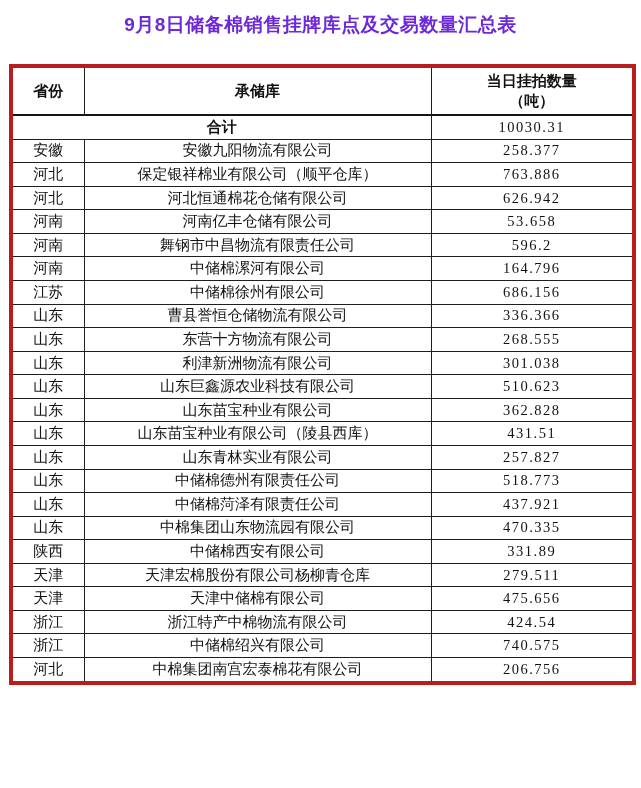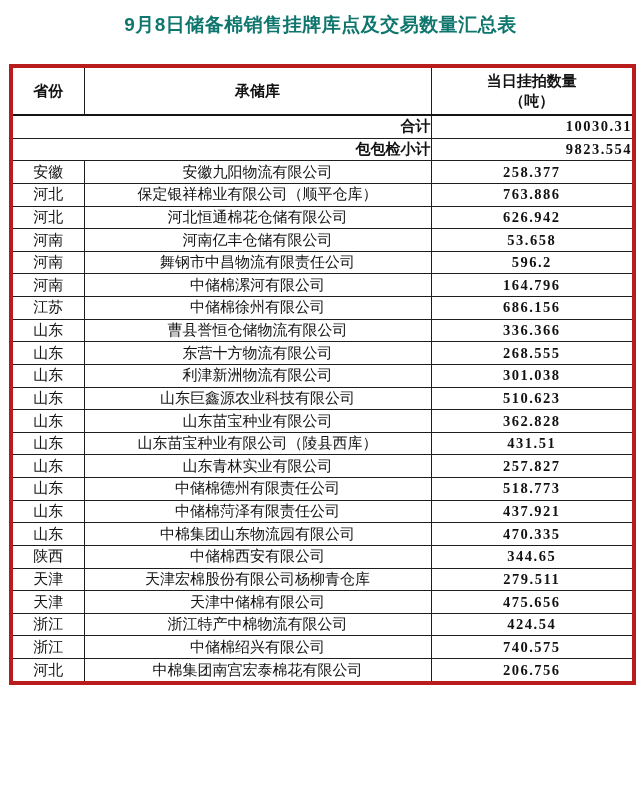--- a/index.html
+++ b/index.html
@@ -3,45 +3,45 @@
 <meta charset="utf-8">
 <style>
   html,body{margin:0;padding:0;}
   body{
     width:641px;height:788px;overflow:hidden;background:#ffffff;
     font-family:"Liberation Sans","DejaVu Sans",sans-serif;color:#111;
   }
   .page{position:relative;width:641px;height:788px;background:#fff;}
   .doc-title{
     position:absolute;top:12px;left:0;width:100%;
-    text-align:center;font-size:19px;font-weight:700;color:#0f766e;
+    text-align:center;font-size:19px;font-weight:700;color:#6d28d9;
     letter-spacing:0.5px;
   }
   table.summary-table{
     position:absolute;left:9px;top:64px;width:623px;height:621px;
     border-collapse:collapse;table-layout:fixed;
     border:4px solid #b91c1c;
   }
   th,td{
     border:1.5px solid #1e1e1e;
     text-align:center;vertical-align:middle;
     padding:0;font-size:15px;color:#121212;
     overflow:hidden;white-space:nowrap;
   }
   thead tr{height:49px;}
   thead th{
     font-weight:700;font-size:15px;line-height:20px;
     border-bottom:2.5px solid #141414;
   }
   td.qty{
     font-family:"Liberation Serif","DejaVu Serif",serif;
-    font-size:14.5px;letter-spacing:1.5px;font-weight:bold;
+    font-size:14.5px;letter-spacing:1.5px;
   }
-  tr.summary td{font-weight:700;text-align:right;}
-  tr.summary td.qty{font-weight:700;}
+  tr.summary td{font-weight:700;}
+  tr.summary td.qty{font-weight:400;}
   tr.thick-top td{border-top:2.5px solid #141414;}
 </style>
 </head>
 <body>
 
 <div class="page">
   <div class="doc-title">9月8日储备棉销售挂牌库点及交易数量汇总表</div>
 
   <table class="summary-table">
     <colgroup>
@@ -56,24 +56,20 @@
         <th>
           <div>当日挂拍数量</div>
           <div>（吨）</div>
         </th>
       </tr>
     </thead>
     <tbody>
         <tr class="summary">
           <td colspan="2">合计</td>
           <td class="qty">10030.31</td>
-        </tr>
-        <tr class="summary">
-          <td colspan="2">包包检小计</td>
-          <td class="qty">9823.554</td>
         </tr>
         <tr>
           <td>安徽</td>
           <td>安徽九阳物流有限公司</td>
           <td class="qty">258.377</td>
         </tr>
         <tr>
           <td>河北</td>
           <td>保定银祥棉业有限公司（顺平仓库）</td>
           <td class="qty">763.886</td>
@@ -149,21 +145,21 @@
           <td class="qty">437.921</td>
         </tr>
         <tr>
           <td>山东</td>
           <td>中棉集团山东物流园有限公司</td>
           <td class="qty">470.335</td>
         </tr>
         <tr>
           <td>陕西</td>
           <td>中储棉西安有限公司</td>
-          <td class="qty">344.65</td>
+          <td class="qty">331.89</td>
         </tr>
         <tr>
           <td>天津</td>
           <td>天津宏棉股份有限公司杨柳青仓库</td>
           <td class="qty">279.511</td>
         </tr>
         <tr>
           <td>天津</td>
           <td>天津中储棉有限公司</td>
           <td class="qty">475.656</td>

